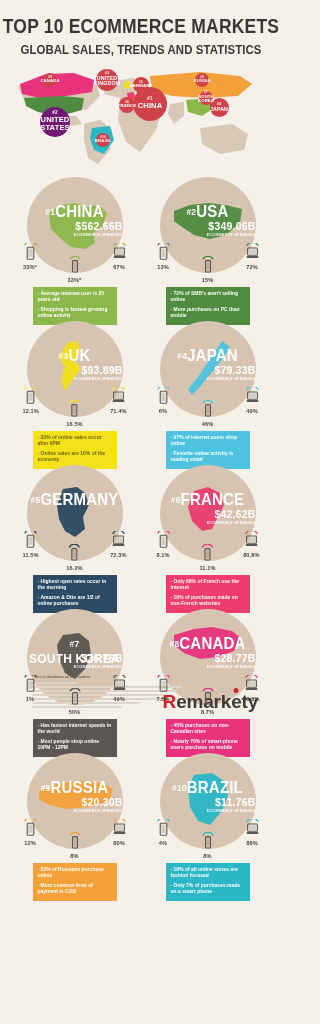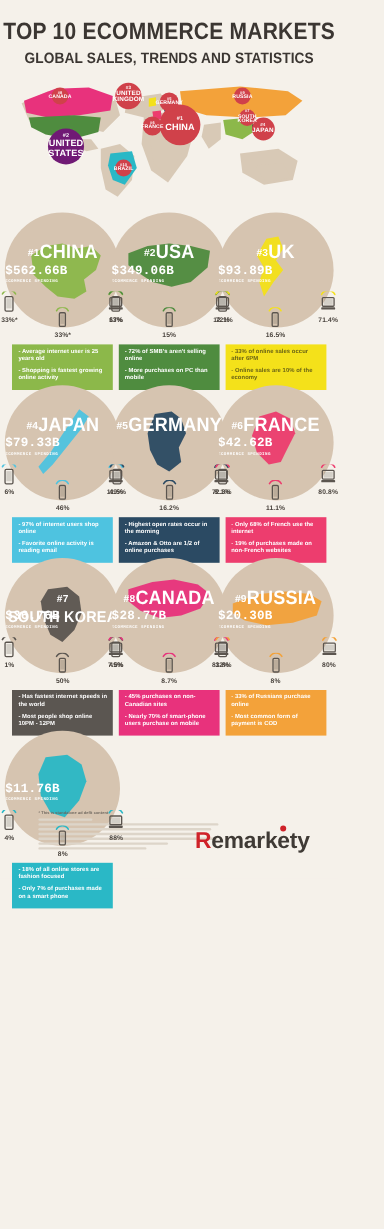--- a/index.html
+++ b/index.html
@@ -47,21 +47,21 @@
   .pin .nm{font-size:4.3px;letter-spacing:.1px;}
   .pin.big .rank{font-size:4.6px;}
   .pin.big .nm{font-size:7.6px;}
   .pin.mid .rank{font-size:3.8px;}
   .pin.mid .nm{font-size:5.3px;}
 
   
   .grid{
     position:relative;
     display:grid;
-    grid-template-columns:1fr 1fr 1fr;
+    grid-template-columns:1fr 1fr;
     column-gap:0px;row-gap:0px;
     padding:0 8px;
     margin-top:6px;
   }
   .card{position:relative;height:144px;}
   .disc{
     position:absolute;left:50%;top:2px;transform:translateX(-50%);
     width:96px;height:96px;border-radius:50%;
     background:#d6c4b0;
     overflow:hidden;
@@ -73,22 +73,22 @@
   }
   .headline .rank{
     font-weight:bold;font-size:8.5px;letter-spacing:.2px;vertical-align:middle;
   }
   .headline .cname{
     font-weight:bold;font-size:15px;letter-spacing:.2px;vertical-align:middle;
     transform:scaleY(1.08);display:inline-block;
   }
   .headline .cname.small{font-size:12px;}
   .amount{
-    position:absolute;left:0;top:43px;width:96px;text-align:left;z-index:3;
-    color:#fff;font-weight:bold;font-size:10.5px;letter-spacing:.2px;font-family:Liberation Mono, monospace;
+    position:absolute;left:0;top:43px;width:96px;text-align:right;z-index:3;
+    color:#fff;font-weight:bold;font-size:10.5px;letter-spacing:.2px;
   }
   .amount .lbl{display:block;font-size:3.5px;font-weight:bold;letter-spacing:.35px;margin-top:1px;opacity:.95;}
 
   
   .devrow{position:absolute;left:50%;transform:translateX(-50%);top:68px;width:112px;height:50px;z-index:4;}
   .dev{position:absolute;display:flex;flex-direction:column;align-items:center;}
   .dev.tablet{left:4px;top:0px;}
   .dev.phone{left:50%;transform:translateX(-50%);top:13px;}
   .dev.desktop{right:4px;top:0px;}
   .devicon{width:15px;height:19px;position:relative;}
@@ -574,20 +574,21 @@
         <div class="facts" style="background:#f3a23a;">
           <p>- 33% of Russians purchase online</p>
           <p>- Most common form of payment is COD</p>
         </div>
       </div>
       <div class="card">
         <div class="disc">
           <svg class="mapshape" viewBox="0 0 96 96">
             <path d="M34 22 L52 20 L64 28 L68 42 L62 58 L50 72 L38 68 L30 54 L28 36 Z" fill="#2ab8c6"></path>
           </svg>
+          <div class="headline"><span class="rank">#10</span><span class="cname">BRAZIL</span></div>
           <div class="amount"><span>$11.76B</span><span class="lbl">ECOMMERCE SPENDING</span></div>
         </div>
         <div class="devrow">
           <div class="dev tablet">
             <span class="devicon"><svg width="15" height="19" viewBox="0 0 15 19">
                 <path d="M2 2 A6.2 6.2 0 0 1 13 2" stroke="#2ab8c6" stroke-width="1.3" fill="none" stroke-linecap="round"></path>
                 <rect x="4.2" y="4.2" width="6.6" height="12" rx="1.1" fill="none" stroke="#5b554f" stroke-width="1.1"></rect>
                 <rect x="5.3" y="5.6" width="4.4" height="8.4" fill="#5b554f" opacity=".22"></rect>
               </svg></span>
             <span class="pct">4%</span>

